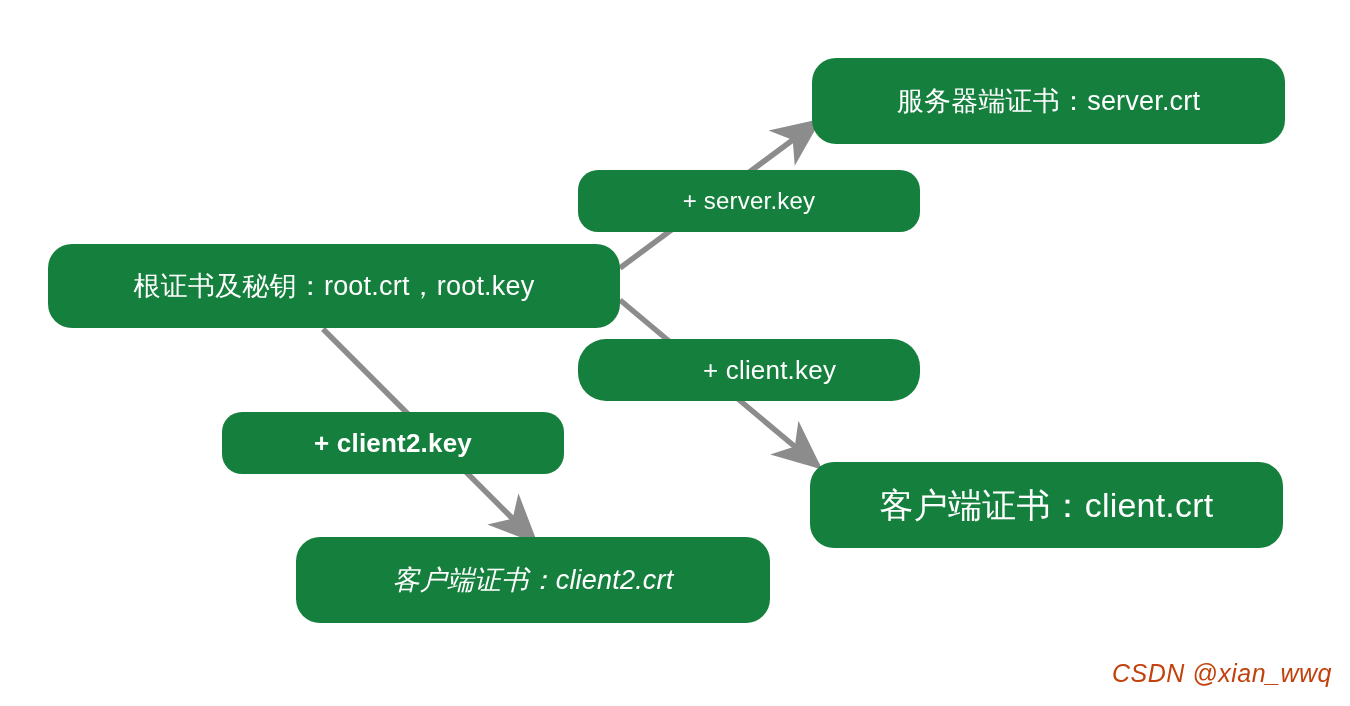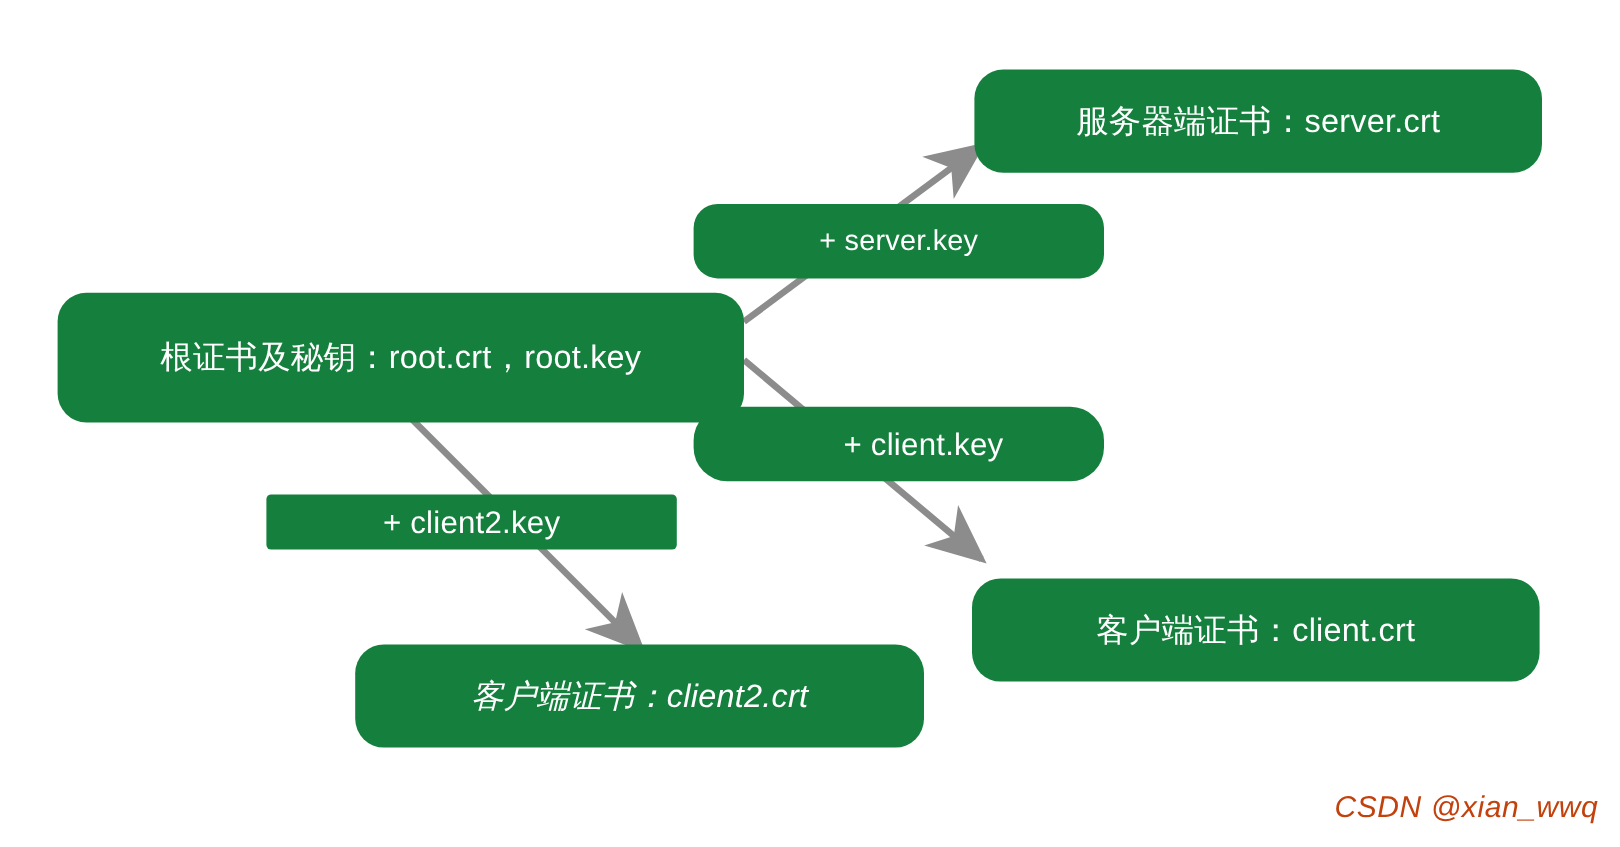--- a/index.html
+++ b/index.html
@@ -51,36 +51,35 @@
     top: 58px;
     width: 473px;
     height: 86px;
     font-size: 27px;
   }
   #node-client-crt {
     left: 810px;
     top: 462px;
     width: 473px;
     height: 86px;
-    font-size: 27px;
-    margin-top: 20px;
+    font-size: 34px;
   }
   #node-client2-crt {
     left: 296px;
     top: 537px;
     width: 474px;
     height: 86px;
     font-size: 27px;
     font-style: italic;
   }
   #node-root {
     left: 48px;
     top: 244px;
     width: 572px;
-    height: 108px;
+    height: 84px;
     font-size: 27px;
   }
   
   #node-server-key {
     left: 578px;
     top: 170px;
     width: 342px;
     height: 62px;
     font-size: 24px;
     border-radius: 20px;
@@ -91,23 +90,24 @@
     width: 342px;
     height: 62px;
     font-size: 26px;
     border-radius: 28px;
     padding-left: 41px;
   }
   #node-client2-key {
     left: 222px;
     top: 412px;
     width: 342px;
-    height: 46px;
+    height: 62px;
     font-size: 26px;
-    border-radius: 4px;
+    border-radius: 20px;
+    font-weight: bold;
   }
   #watermark {
     position: absolute;
     right: 18px;
     bottom: 20px;
     color: #c2410c;
     font-size: 25px;
     letter-spacing: 0.5px;
     line-height: 1;
     font-style: italic;

